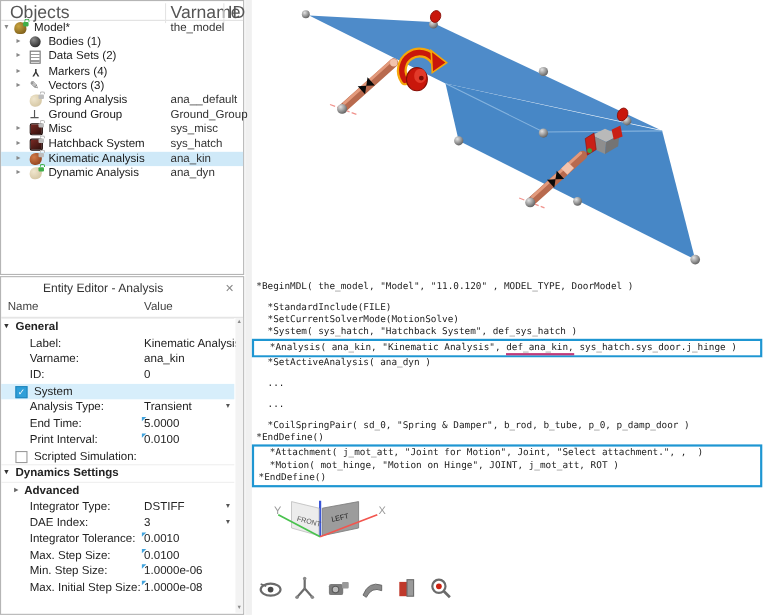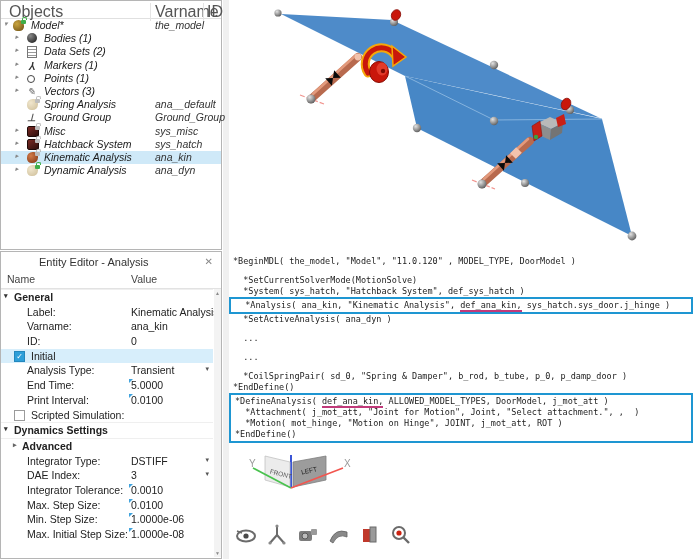--- a/index.html
+++ b/index.html
@@ -12,21 +12,21 @@
   #gutter{position:absolute;left:223px;top:0;width:6px;height:559px;background:#f0f0f0;}
 
   
   #tree-panel{position:absolute;left:0;top:0;width:222px;height:250px;background:#fff;border:1px solid #b5b5b5;box-sizing:border-box;}
   .tree-header{position:relative;height:17px;border-bottom:1px solid #e0e0e0;font-size:16px;color:#555;}
   .tree-header span{position:absolute;top:2px;}
   .th-objects{left:8px;}
   .th-varname{left:154px;border-left:1px solid #e4e4e4;padding-left:4px;margin-left:-5px;}
   .th-id{left:206px;border-left:1px solid #e4e4e4;padding-left:3px;margin-left:-4px;}
   #tree-rows{position:absolute;left:0;top:18px;right:0;}
-  .tree-row{position:relative;height:13.2px;font-size:10.5px;color:#1a1a1a;font-style:italic;}
+  .tree-row{position:relative;height:13.2px;font-size:10.5px;color:#1a1a1a;}
   .tree-row.selected{background:#cfe9f8;}
   .expander{position:absolute;top:1px;font-size:7px;color:#888;}
   .tlabel{position:absolute;top:0;white-space:nowrap;}
   .tvar{position:absolute;left:154px;top:0;color:#333;white-space:nowrap;}
   .ticon{position:absolute;top:1px;width:11px;height:11px;line-height:11px;}
   .model-icon{background:radial-gradient(circle at 35% 35%,#c9a43f,#6b4d12);border-radius:50% 50% 40% 40%;}
   .bodies-icon{background:radial-gradient(circle at 35% 30%,#8a8a8a,#111);border-radius:50%;width:10px;height:10px;}
   .datasets-icon{width:8px;height:10px;border:1px solid #777;background:repeating-linear-gradient(180deg,#fff 0 2px,#9a9a9a 2px 3px);}
   .markers-icon{font-weight:bold;color:#333;font-size:10px;transform:rotate(180deg);text-align:center;}
   .points-icon{width:6px;height:6px;border:1.5px solid #444;border-radius:50%;background:#fff;top:3px;}
@@ -112,26 +112,21 @@
         <span class="tlabel" style="left: 43px;">Bodies (1)</span>
       </div>
       <div class="tree-row">
         <span class="expander" style="left: 14px;">▸</span>
         <span class="ticon datasets-icon" style="left: 26px;"></span>
         <span class="tlabel" style="left: 43px;">Data Sets (2)</span>
       </div>
       <div class="tree-row">
         <span class="expander" style="left: 14px;">▸</span>
         <span class="ticon markers-icon" style="left: 26px;">Y</span>
-        <span class="tlabel" style="left: 43px;">Markers (1)</span>
-      </div>
-      <div class="tree-row">
-        <span class="expander" style="left: 14px;">▸</span>
-        <span class="ticon points-icon" style="left: 26px;"></span>
-        <span class="tlabel" style="left: 43px;">Points (1)</span>
+        <span class="tlabel" style="left: 43px;">Markers (4)</span>
       </div>
       <div class="tree-row">
         <span class="expander" style="left: 14px;">▸</span>
         <span class="ticon vectors-icon" style="left: 26px;">✎</span>
         <span class="tlabel" style="left: 43px;">Vectors (3)</span>
       </div>
       <div class="tree-row">
         <span class="ticon analysis-faded-icon" style="left: 26px;"></span>
         <span class="lock gray" style="left: 34px;"></span>
         <span class="tlabel" style="left: 43px;">Spring Analysis</span>
@@ -194,21 +189,21 @@
       <div class="ee-row">
         <span class="f-label">Varname:</span>
         <span class="f-val">ana_kin</span>
       </div>
       <div class="ee-row">
         <span class="f-label">ID:</span>
         <span class="f-val">0</span>
       </div>
       <div class="ee-row sel">
         <span class="cbx checked">✓</span>
-        <span class="cb-label">Initial</span>
+        <span class="cb-label">System</span>
       </div>
       <div class="ee-row">
         <span class="f-label">Analysis Type:</span>
         <span class="f-val">Transient</span>
         <span class="f-caret">▾</span>
       </div>
       <div class="ee-row">
         <span class="f-label">End Time:</span>
         <span class="f-val tick">5.0000</span>
       </div>
@@ -342,38 +337,38 @@
     <line x1="43" y1="33" x2="95" y2="13" stroke="#f2564f" stroke-width="1.6"></line>
     <text x="1" y="12" font-size="10" fill="#9a9a9a">Y</text>
     <text x="96" y="12" font-size="10" fill="#9a9a9a">X</text>
   </svg>
 </div>
 
 <div id="code-panel">
     <div class="code-block">
       <div class="code-line">*BeginMDL( the_model, "Model", "11.0.120" , MODEL_TYPE, DoorModel )</div>
       <div class="code-line blank"></div>
+      <div class="code-line">  *StandardInclude(FILE)</div>
       <div class="code-line">  *SetCurrentSolverMode(MotionSolve)</div>
       <div class="code-line">  *System( sys_hatch, "Hatchback System", def_sys_hatch )</div>
     </div>
     <div class="code-block boxed">
       <div class="code-line">  *Analysis( ana_kin, "Kinematic Analysis", <span class="ul">def_ana_kin,</span> sys_hatch.sys_door.j_hinge )</div>
     </div>
     <div class="code-block">
       <div class="code-line">  *SetActiveAnalysis( ana_dyn )</div>
       <div class="code-line blank"></div>
       <div class="code-line">  ...</div>
       <div class="code-line blank"></div>
       <div class="code-line">  ...</div>
       <div class="code-line blank"></div>
       <div class="code-line">  *CoilSpringPair( sd_0, "Spring &amp; Damper", b_rod, b_tube, p_0, p_damp_door )</div>
       <div class="code-line">*EndDefine()</div>
     </div>
     <div class="code-block boxed">
-      <div class="code-line">*DefineAnalysis( <span class="ul">def_ana_kin,</span> ALLOWED_MODEL_TYPES, DoorModel, j_mot_att )</div>
       <div class="code-line">  *Attachment( j_mot_att, "Joint for Motion", Joint, "Select attachment.", ,  )</div>
       <div class="code-line">  *Motion( mot_hinge, "Motion on Hinge", JOINT, j_mot_att, ROT )</div>
       <div class="code-line">*EndDefine()</div>
     </div>
   </div>
 
 <div id="vp-toolbar">
   <svg class="vt-icon" viewBox="0 0 24 28">
     <ellipse cx="12" cy="15" rx="9" ry="5.5" fill="none" stroke="#6b6b6b" stroke-width="2"></ellipse>
     <circle cx="12" cy="15" r="2.6" fill="#4a4a4a"></circle>

